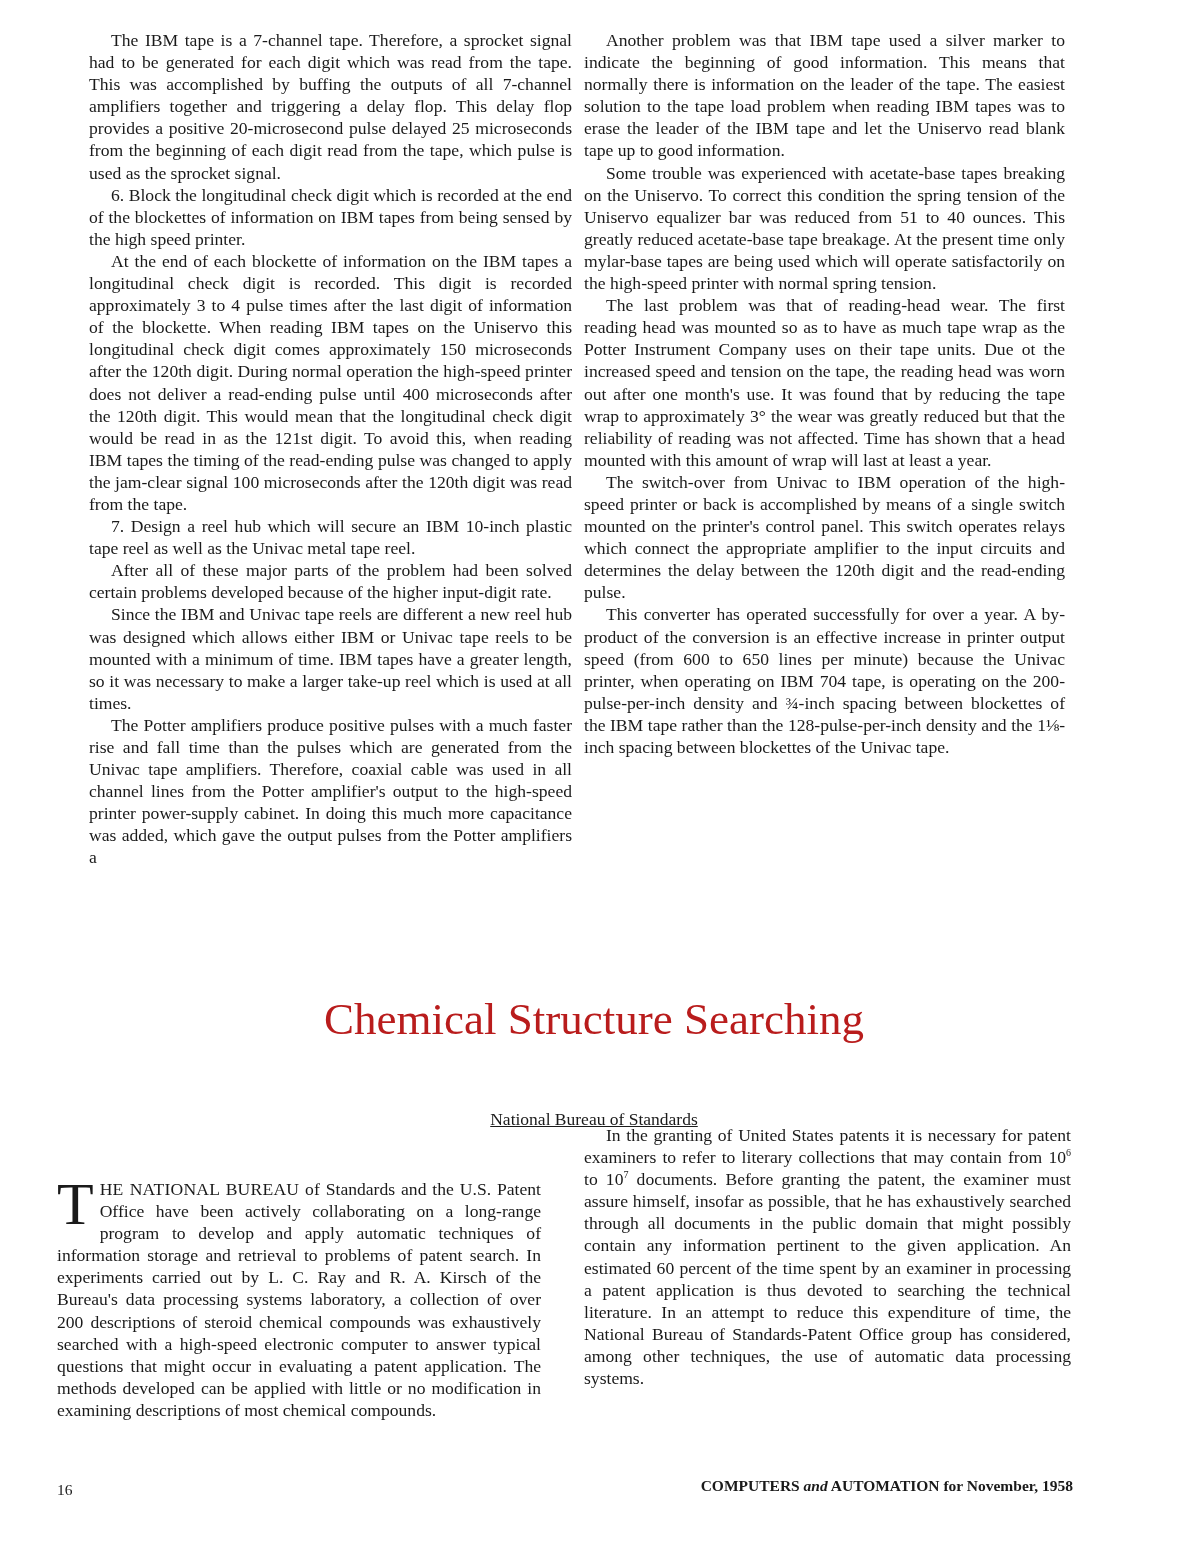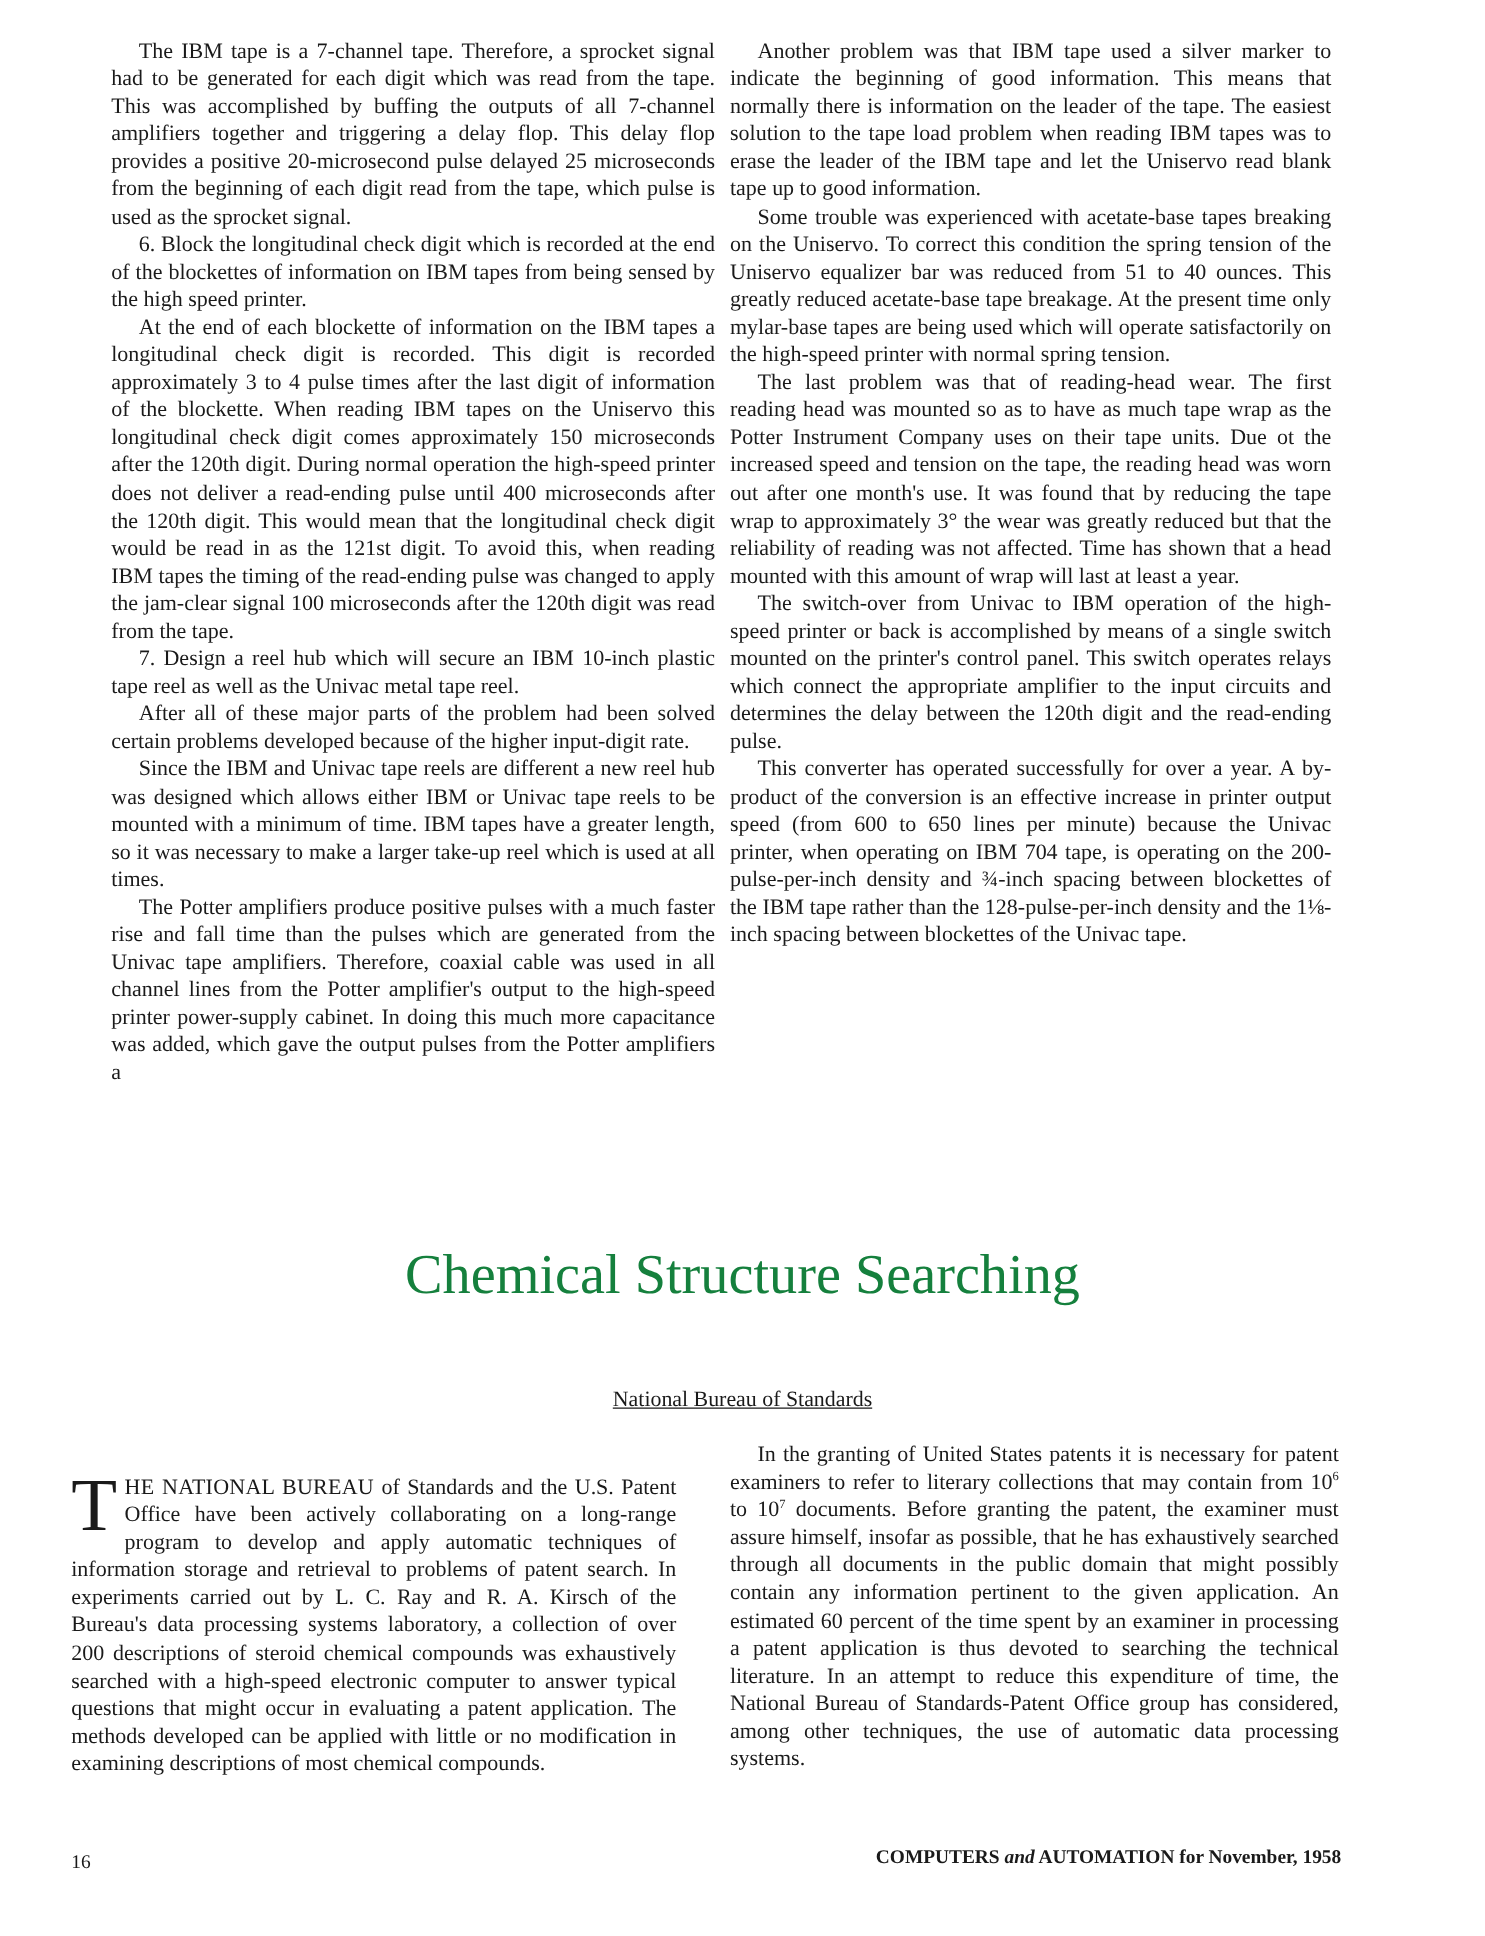--- a/index.html
+++ b/index.html
@@ -16,31 +16,31 @@
       hyphens: manual;
     }
     .col p { margin: 0; text-indent: 22px; }
     .col p.noindent { text-indent: 0; }
     #top-left { left: 57px; top: 29px; width: 483px; margin-left: 32px; }
     #top-right { left: 584px; top: 29px; width: 481px; }
     #title {
       position: absolute; left: 0; width: 1188px; top: 993px;
       text-align: center;
       font-size: 45px; line-height: 52px;
-      color: #15803d;
+      color: #b91c1c;
     }
     #title div { margin: 0; }
     #byline {
       position: absolute; left: 0; width: 1188px; top: 1108px;
       text-align: center;
     }
     #byline .org { font-size: 17.5px; line-height: 22px; text-decoration: underline; }
     #byline .place { font-size: 15px; line-height: 20px; margin-left: 8px; }
     #bottom-left { left: 57px; top: 1178px; width: 484px; }
-    #bottom-right { left: 584px; top: 1152px; width: 487px; }
+    #bottom-right { left: 584px; top: 1124px; width: 487px; }
     .dropcap {
       float: left;
       font-size: 60px;
       line-height: 44px;
       margin: 2px 6px 0 0;
       padding-top: 2px;
     }
     .smallcaps-lead { letter-spacing: 0.2px; }
     #footer {
       position: absolute; left: 57px; top: 1476px; width: 1016px;

